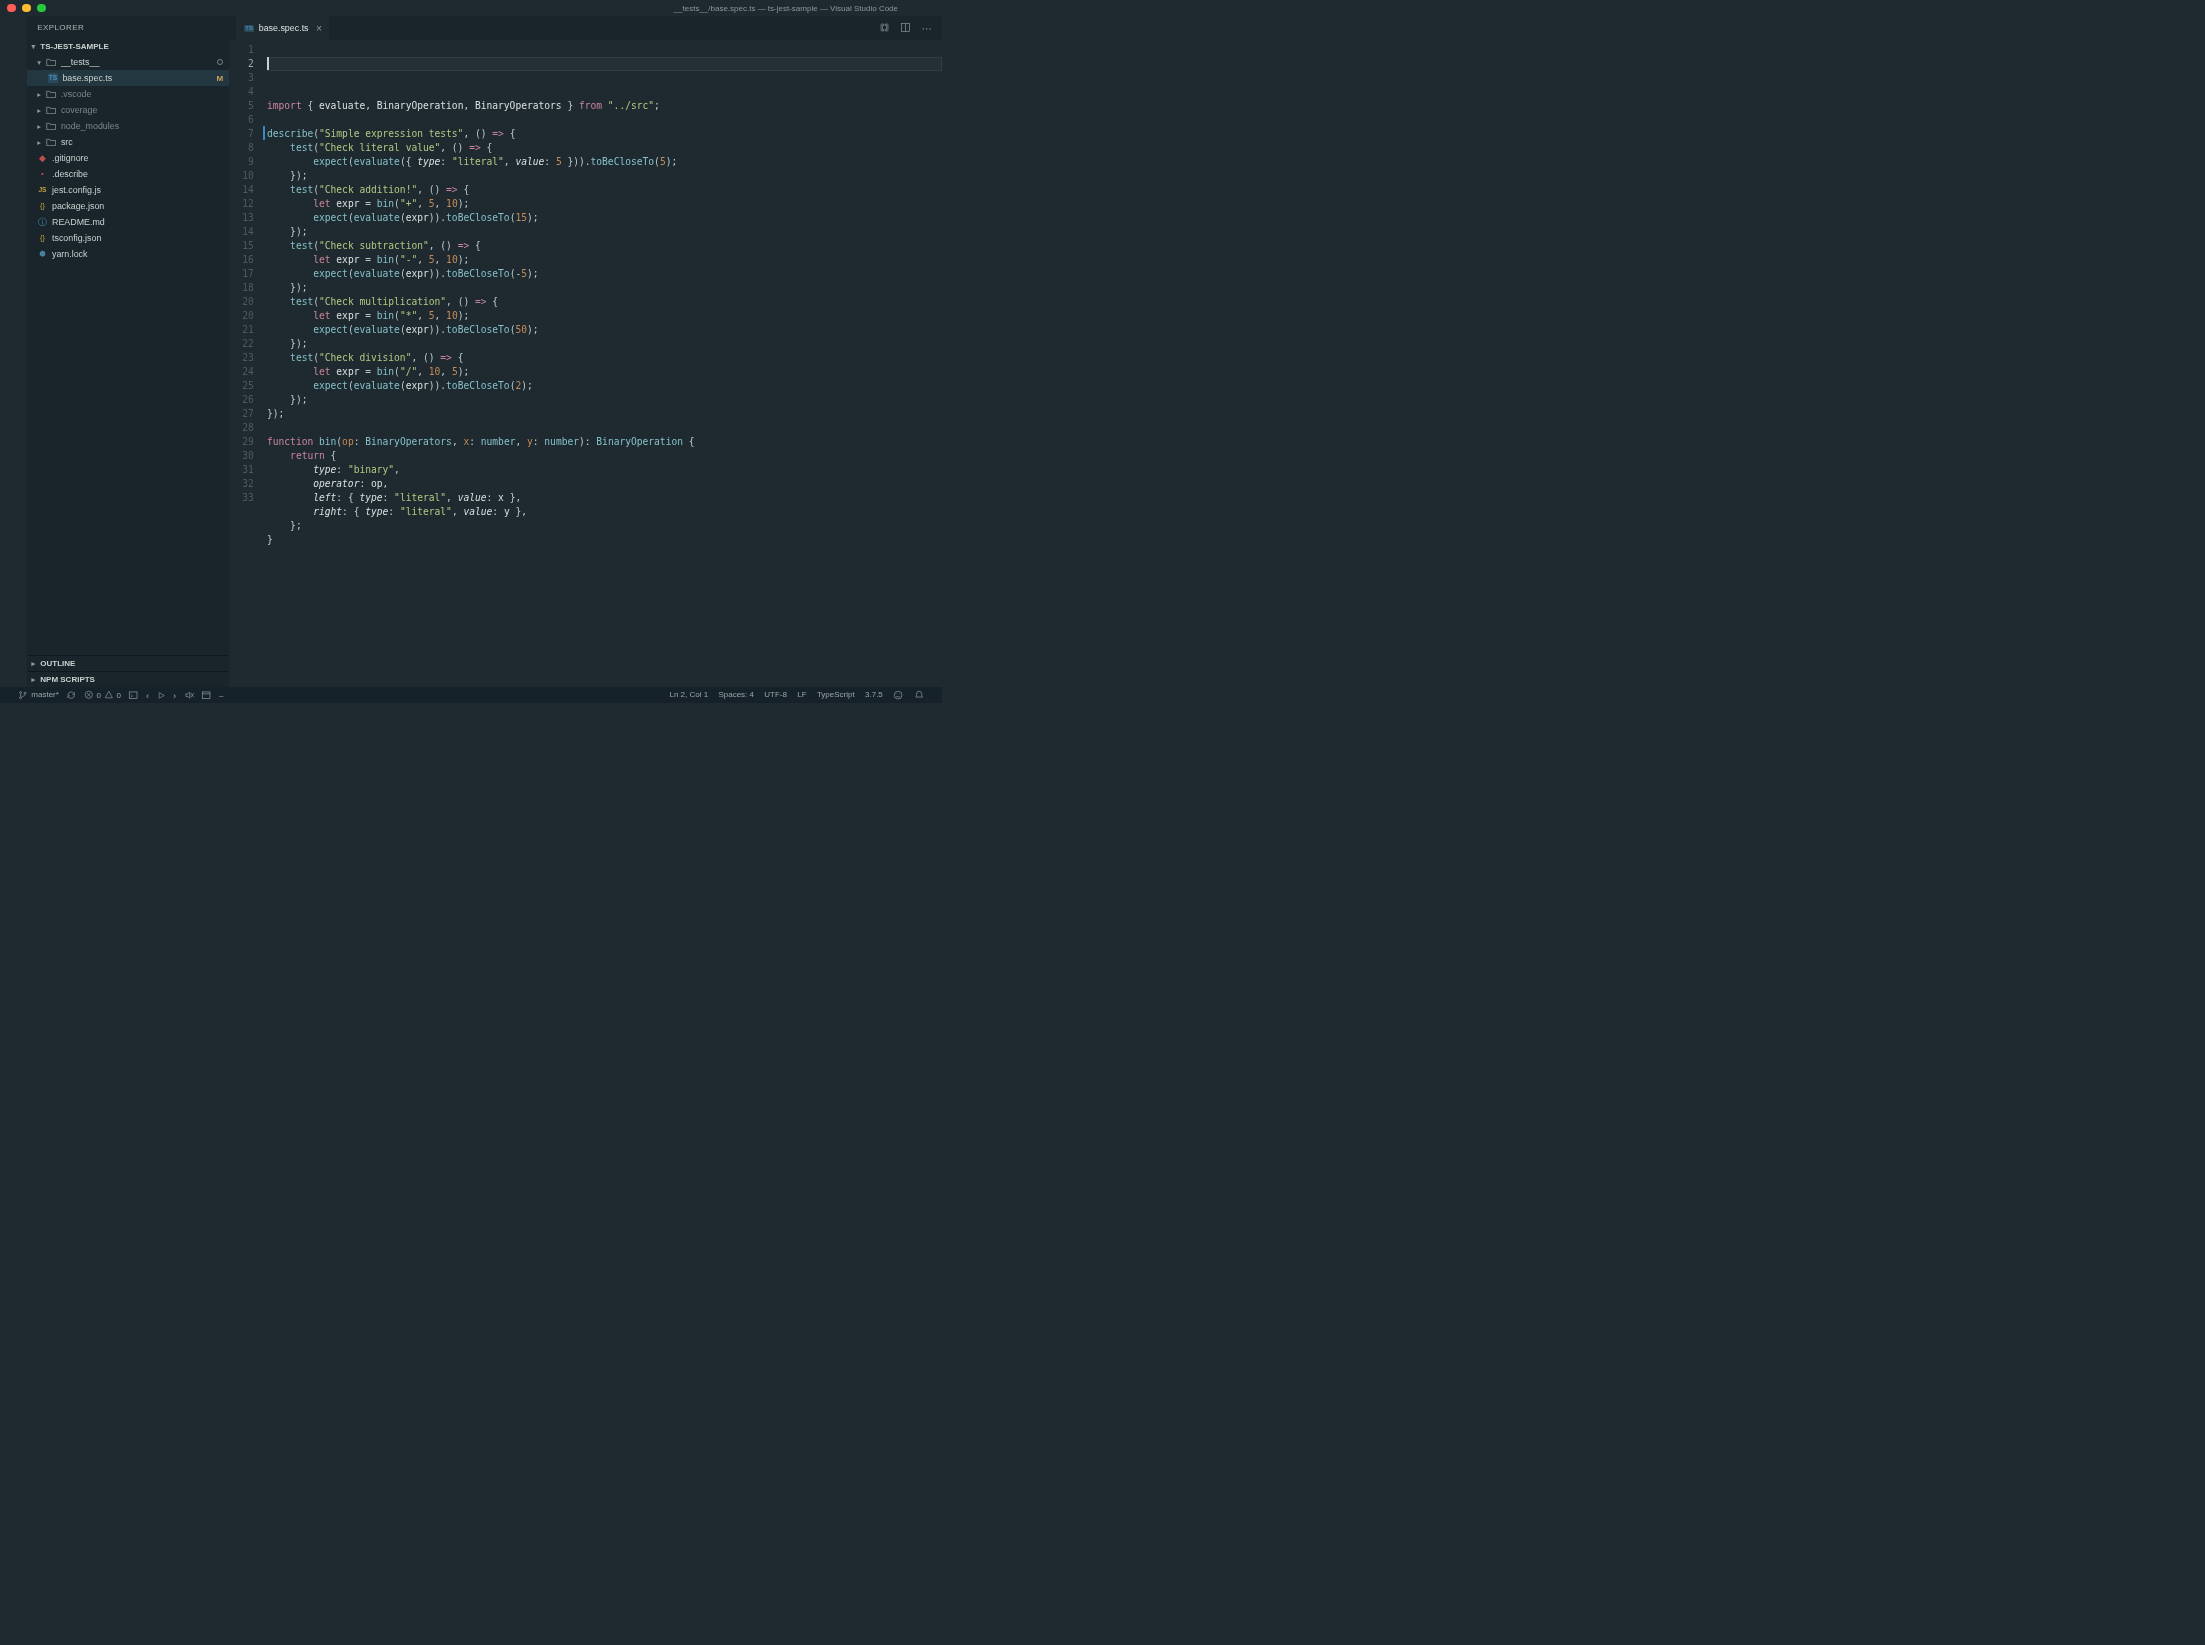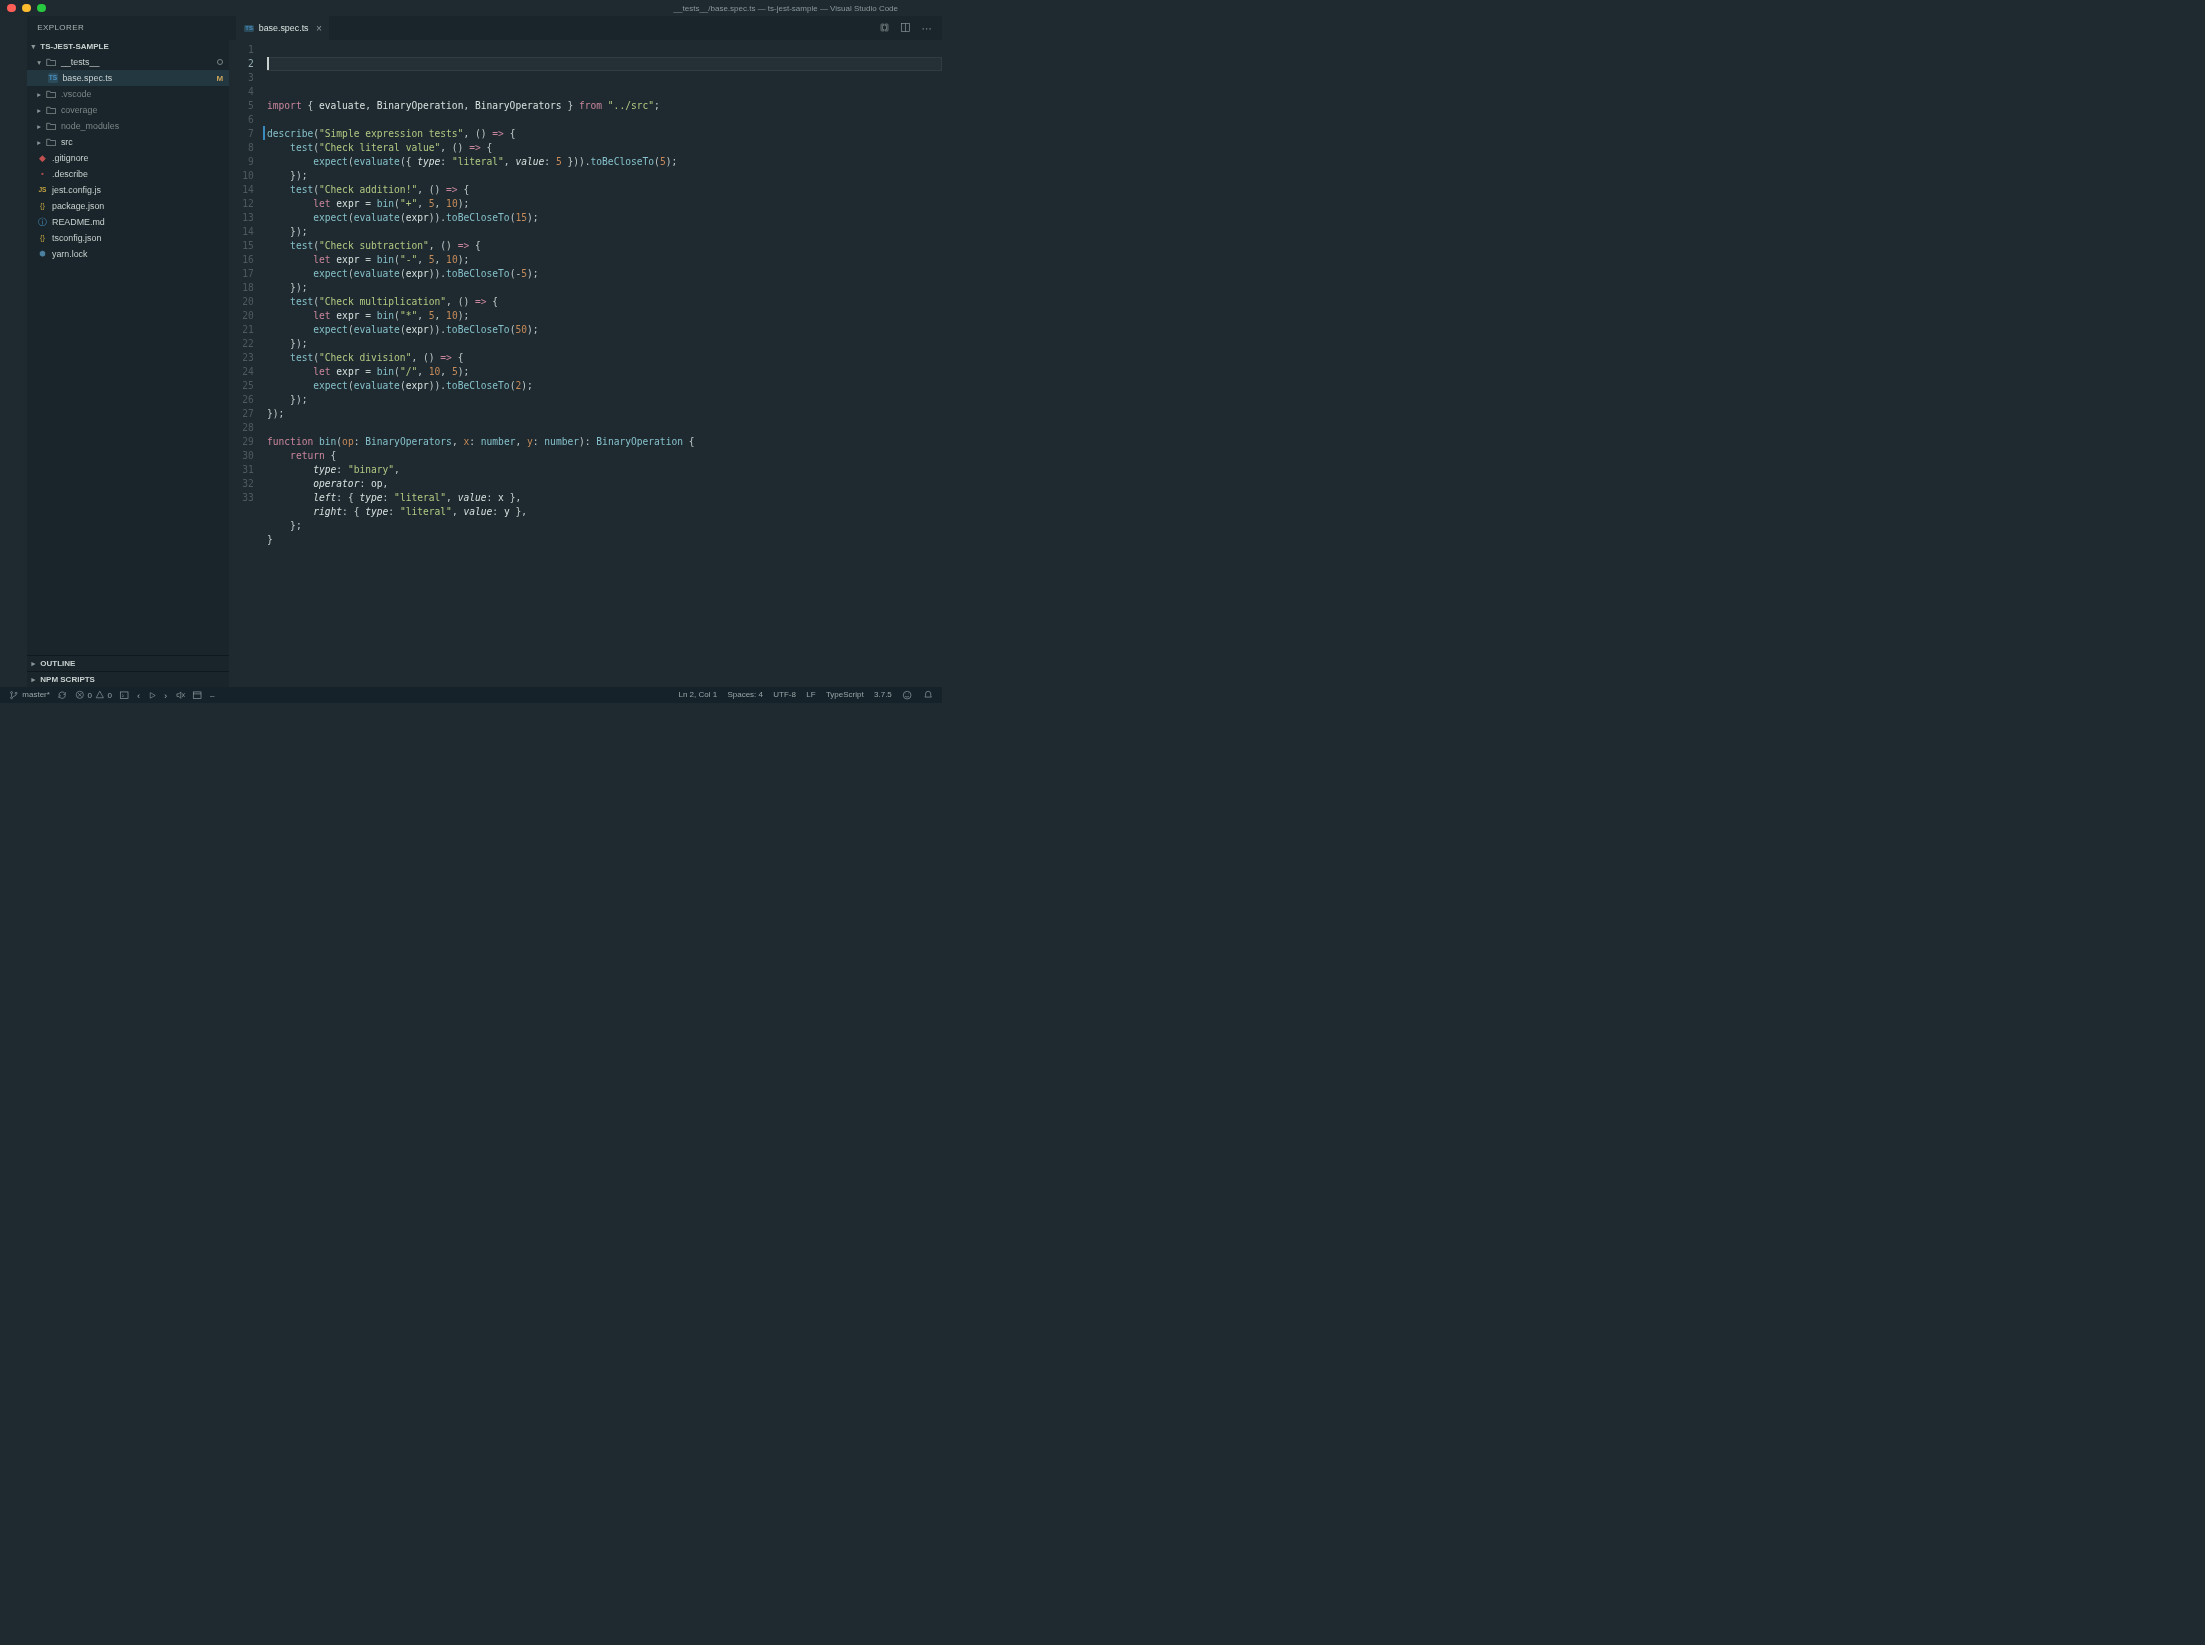--- a/index.html
+++ b/index.html
@@ -128,21 +128,21 @@
 .param { color: #c68a58; }
 .arrow { color: #c9859c; }
 
 .statusbar {
   height: 16px;
   background: #16222a;
   display: flex;
   align-items: center;
   font-size: 8px;
   color: #99a6a7;
-  padding: 0 9px;
+  padding: 0 18px;
   gap: 7.4px;
 }
 .sb-item { display: flex; align-items: center; gap: 3px; }
 .sb-right { margin-left: auto; display: flex; gap: 10.3px; align-items: center; }
 svg { display: block; }
 </style>
 </head>
 <body>
 
 <div class="titlebar">

